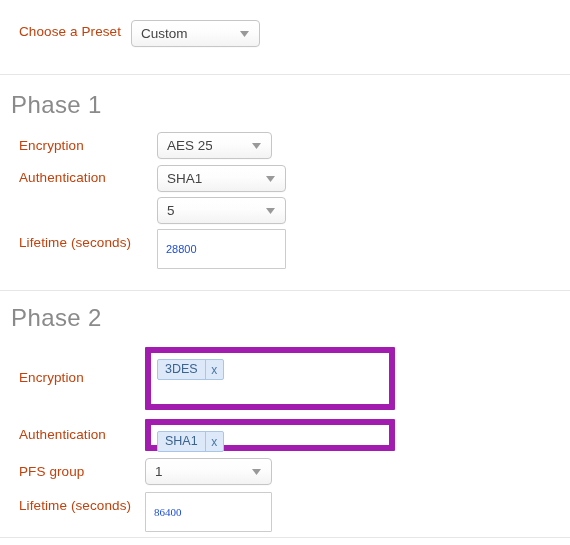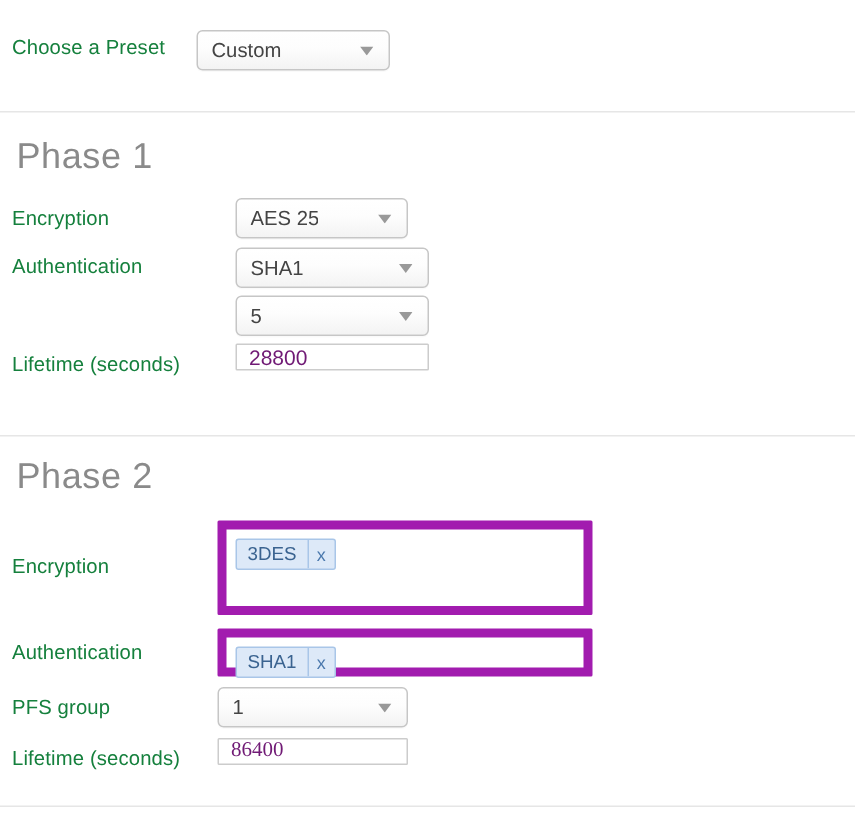--- a/index.html
+++ b/index.html
@@ -23,24 +23,25 @@
   }
 
   
   .row {
     position: absolute;
     display: flex;
     align-items: center;
   }
   .label {
     font-size: 13.5px;
-    color: #15803d;
+    color: #c2410c;
     letter-spacing: 0.1px;
     white-space: nowrap;
     line-height: 1.2;
+    margin-left: 11px;
   }
 
   
   .divider {
     position: absolute;
     left: 0;
     width: 570px;
     height: 1px;
     background: #e6e6e6;
   }
@@ -85,29 +86,29 @@
     align-items: center;
     justify-content: center;
     margin-right: 6px;
   }
   .caret svg { display: block; }
 
   
   .text-input {
     position: absolute;
     box-sizing: border-box;
-    height: 18px;
+    height: 40px;
     border: 1px solid #cccccc;
     border-radius: 1px;
     background: #ffffff;
     display: flex;
     align-items: center;
     padding: 0 8px;
-    font-size: 14px;
-    color: #701a75;
+    font-size: 11px;
+    color: #1d4ed8;
     line-height: 1;
   }
 
   
   .token-box {
     position: absolute;
     box-sizing: border-box;
     border: 6px solid #a21caf;
     border-radius: 1px;
     background: #ffffff;

